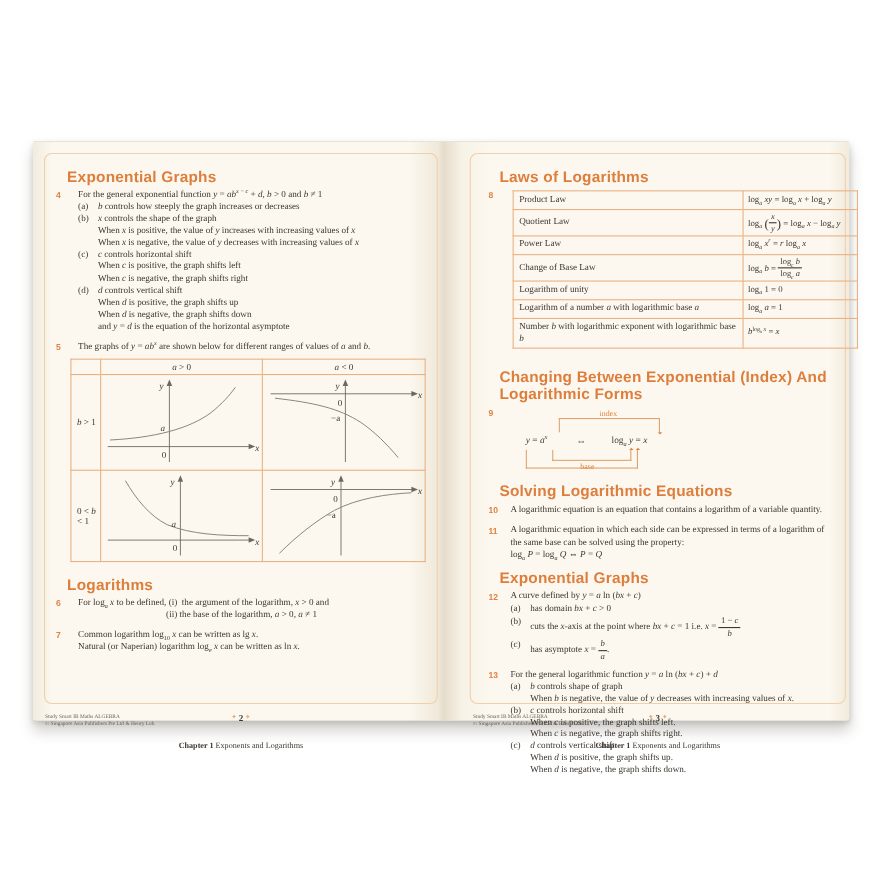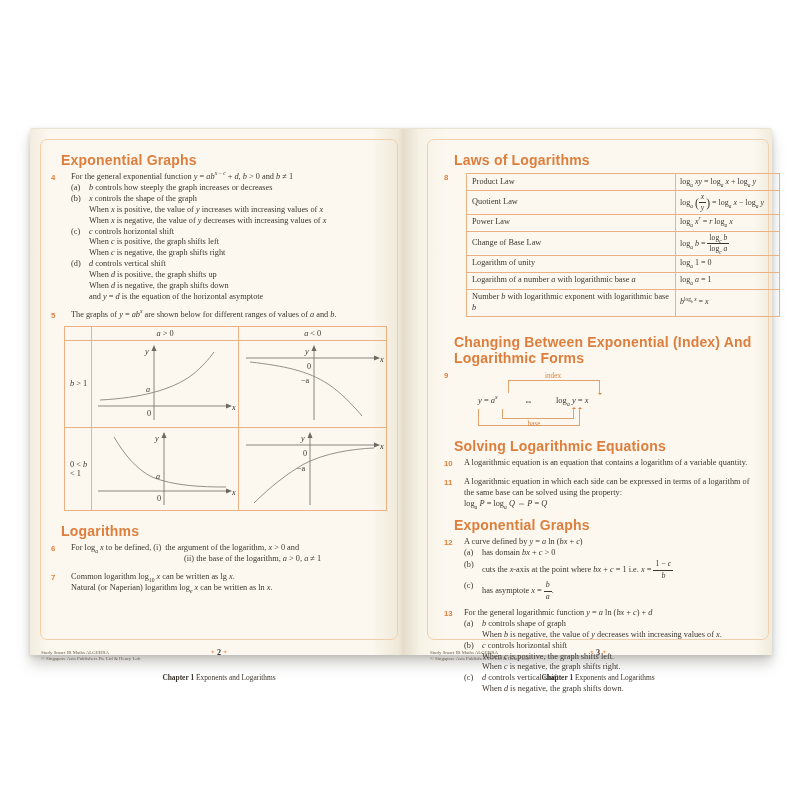--- a/index.html
+++ b/index.html
@@ -220,21 +220,21 @@
       </tr>
     </tbody>
       </table>
 
     <div class="h-sec" style="margin-top:12px;">Logarithms</div>
 
     <div class="item">
       <div class="inum">6</div>
       <div class="ibody">
         <div>For log<sub><i>a</i></sub> <i>x</i> to be defined, (i)&nbsp; the argument of the logarithm, <i>x</i> &gt; 0 and</div>
-        <div style="margin-left:113px;">(ii) the base of the logarithm, <i>a</i> &gt; 0, <i>a</i> ≠ 1</div>
+        <div style="margin-left:80px;">(ii) the base of the logarithm, <i>a</i> &gt; 0, <i>a</i> ≠ 1</div>
       </div>
     </div>
 
     <div class="item">
       <div class="inum">7</div>
       <div class="ibody">
         <div>Common logarithm log<sub>10</sub> <i>x</i> can be written as lg <i>x</i>.</div>
         <div>Natural (or Naperian) logarithm log<sub><i>e</i></sub> <i>x</i> can be written as ln <i>x</i>.</div>
       </div>
     </div>
@@ -375,20 +375,24 @@
         <div class="srow">
             <div class="stag"></div>
             <div class="scont">When <i>c</i> is negative, the graph shifts right.</div>
           </div>
         <div class="srow">
             <div class="stag">(c)</div>
             <div class="scont"><i>d</i> controls vertical shift</div>
           </div>
         <div class="srow">
             <div class="stag"></div>
+            <div class="scont">When <i>d</i> is positive, the graph shifts up.</div>
+          </div>
+        <div class="srow">
+            <div class="stag"></div>
             <div class="scont">When <i>d</i> is negative, the graph shifts down.</div>
           </div>
       </div>
     </div>
   </div>
 
   <div class="footer footer-right">
     <div class="imprint" style="left:3px;">
       <div>Study Smart IB Maths ALGEBRA</div>
       <div>© Singapore Asia Publishers Pte Ltd &amp; Henry Loh</div>

